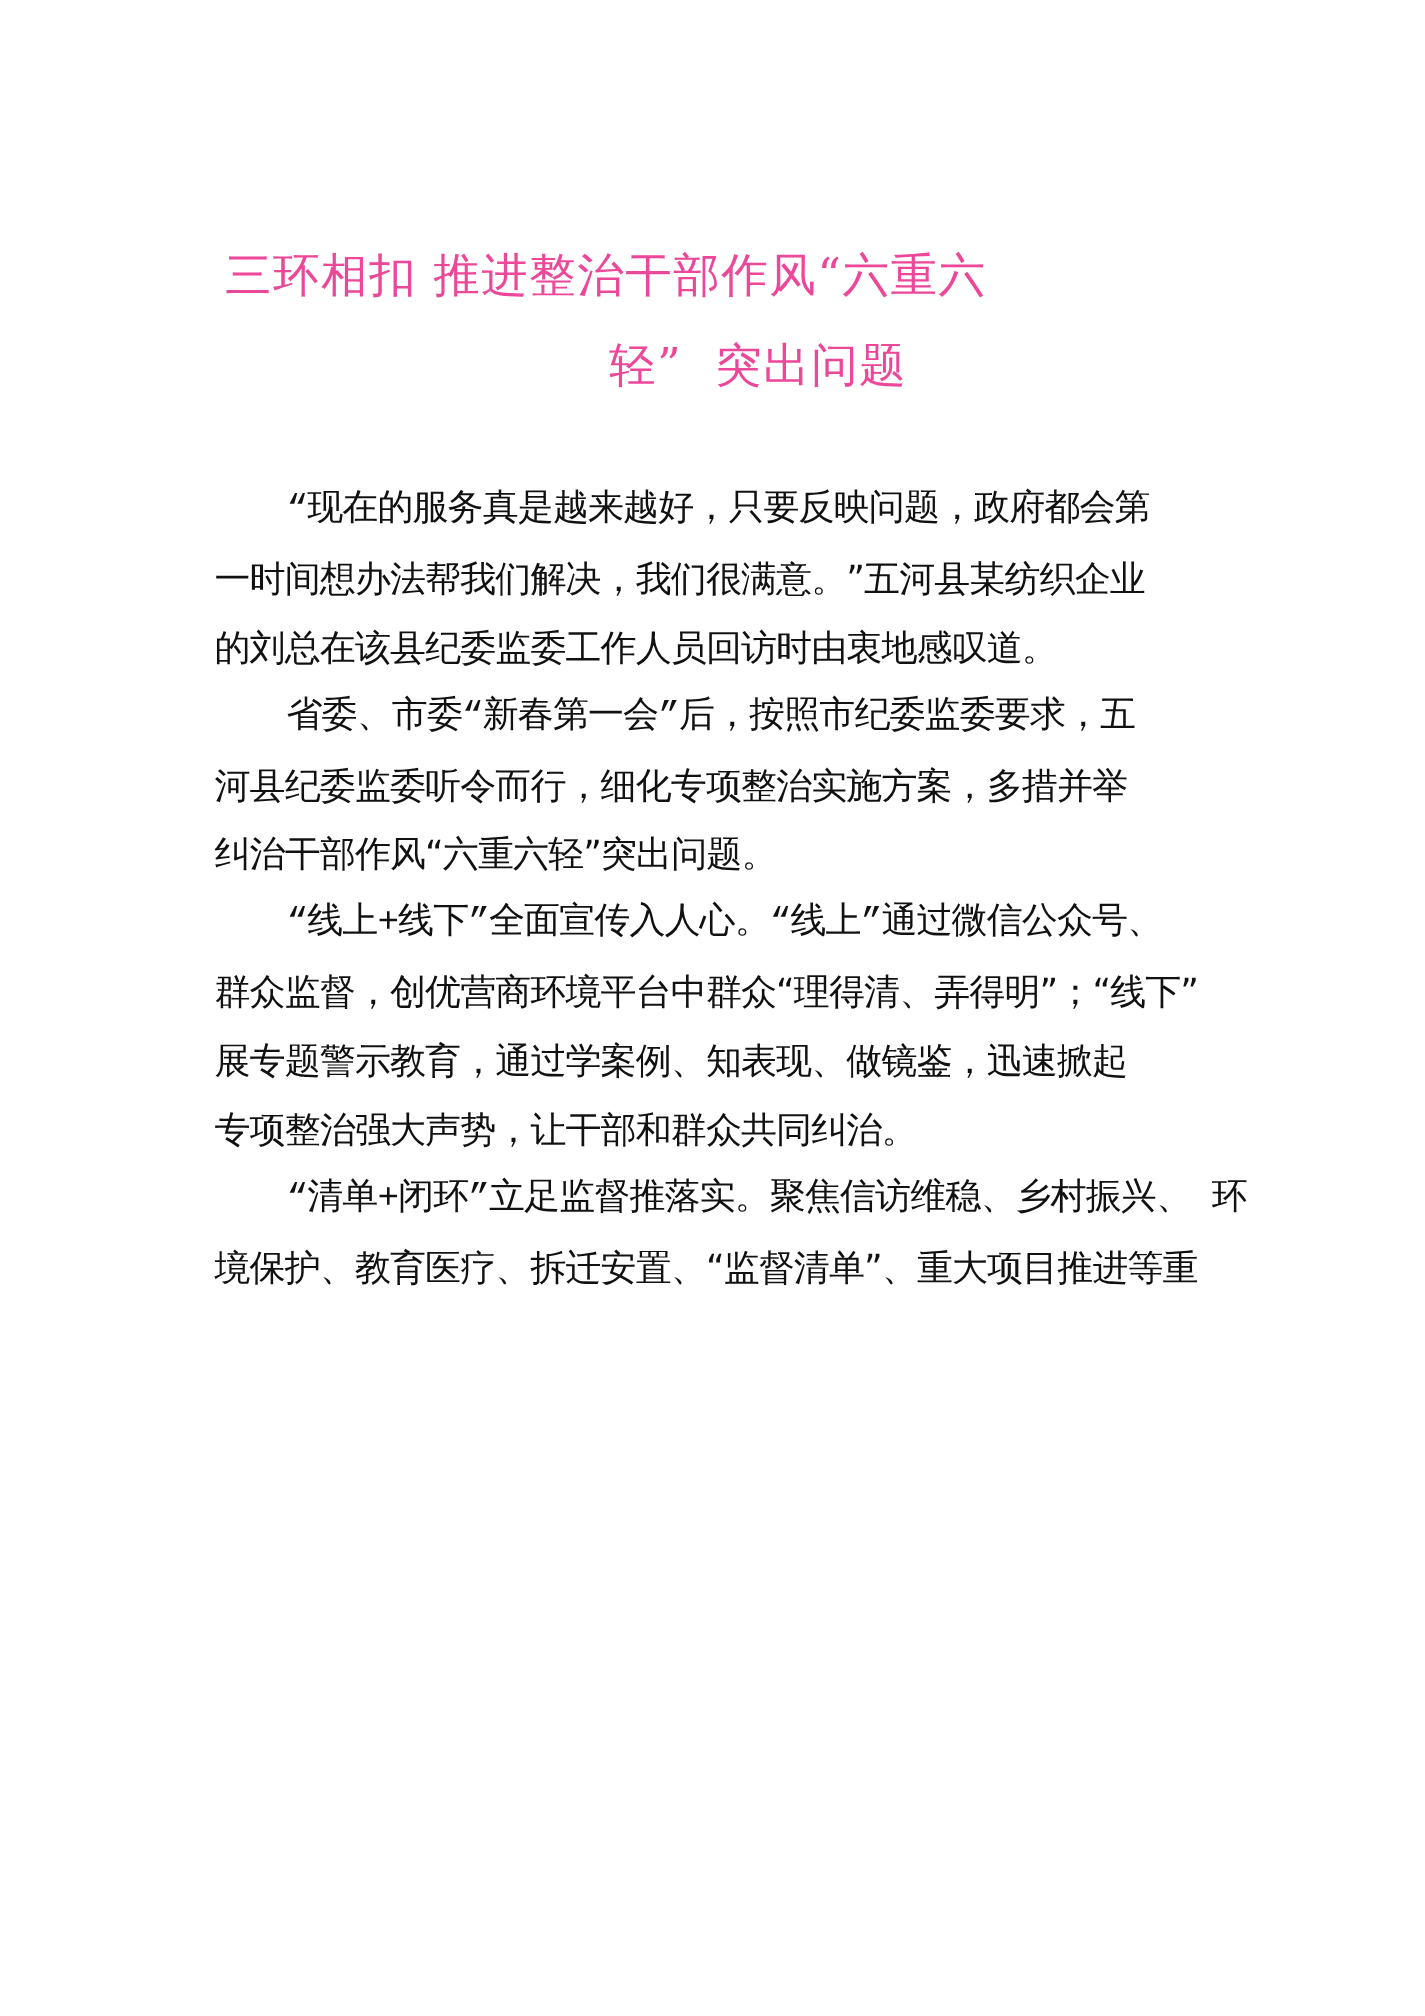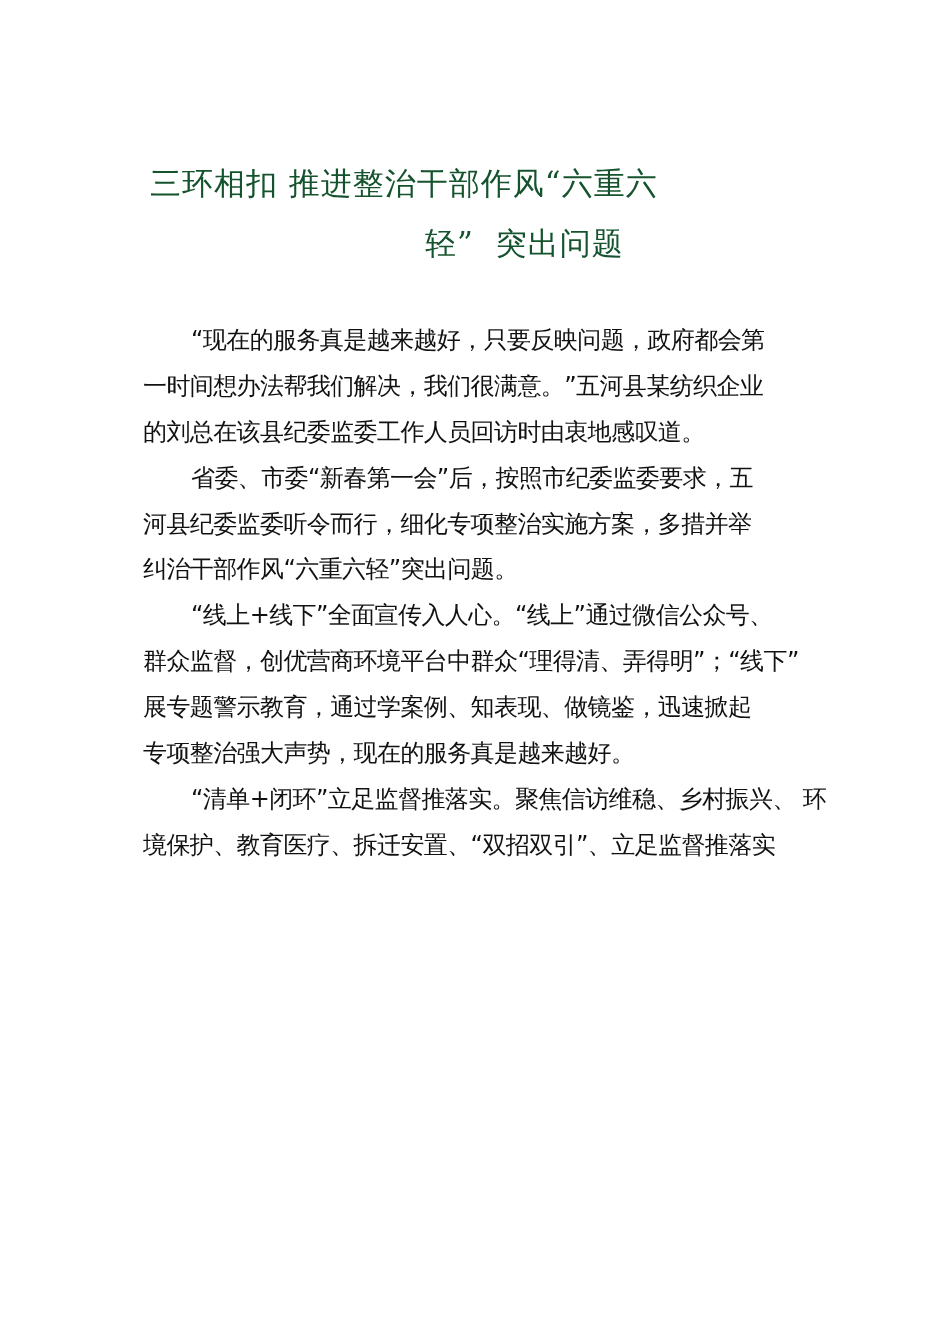--- a/index.html
+++ b/index.html
@@ -22,25 +22,25 @@
       height: 1344px;
       background: #ffffff;
     }
     .title {
       position: absolute;
       font-family: "DejaVu Serif", "Liberation Serif", serif;
       font-size: 31px;
       font-weight: normal;
       letter-spacing: 1px;
       white-space: nowrap;
-      color: #14532d;
+      color: #ec4899;
       margin: 0;
     }
     .title-line1 { left: 150px; top: 163px; }
-    .title-line2 { left: 406px; top: 223px; margin-left: 19px; }
+    .title-line2 { left: 406px; top: 223px; }
     .title-line2 .gap { display: inline-block; width: 22px; }
 
     .body-text {
       position: absolute;
       left: 143px;
       top: 318px;
       width: 680px;
       font-family: "DejaVu Sans", "Liberation Sans", sans-serif;
       font-size: 24px;
       line-height: 45.9px;
@@ -49,21 +49,21 @@
     }
     .para {
       margin: 0;
       text-indent: 48px;
     }
     .line {
       display: block;
       white-space: nowrap;
       height: 45.9px;
     }
-    .line.first { padding-left: 48px; }
+    .line.first { padding-left: 48px; font-family: Liberation Mono, monospace; }
     .para { text-indent: 0; }
   </style>
 </head>
 <body>
 
 <div class="page">
 
   <h1 class="title title-line1">三环相扣  推进整治干部作风“六重六</h1>
   <h1 class="title title-line2"><span>轻”</span><span class="gap"></span><span>突出问题</span></h1>
 
@@ -78,23 +78,23 @@
     <p class="para">
       <span class="line first">省委、市委“新春第一会”后，按照市纪委监委要求，五</span>
       <span class="line">河县纪委监委听令而行，细化专项整治实施方案，多措并举</span>
       <span class="line">纠治干部作风“六重六轻”突出问题。</span>
     </p>
 
     <p class="para">
       <span class="line first">“线上+线下”全面宣传入人心。“线上”通过微信公众号、</span>
       <span class="line">群众监督，创优营商环境平台中群众“理得清、弄得明”；“线下”</span>
       <span class="line">展专题警示教育，通过学案例、知表现、做镜鉴，迅速掀起</span>
-      <span class="line">专项整治强大声势，现在的服务真是越来越好。</span>
+      <span class="line">专项整治强大声势，让干部和群众共同纠治。</span>
     </p>
 
 
     <p class="para">
       <span class="line first">“清单+闭环”立足监督推落实。聚焦信访维稳、乡村振兴、 环</span>
-      <span class="line">境保护、教育医疗、拆迁安置、“双招双引”、立足监督推落实</span>
+      <span class="line">境保护、教育医疗、拆迁安置、“监督清单”、重大项目推进等重</span>
     </p>
 
   </div>
 </div>
 
 </body></html>

